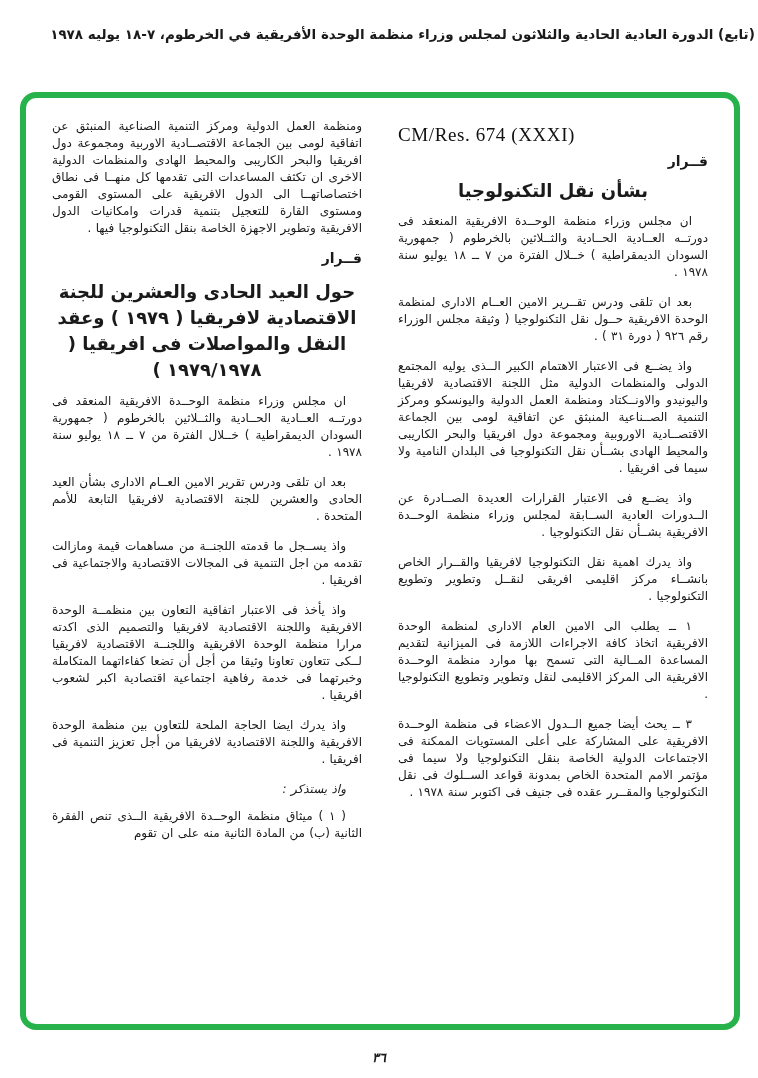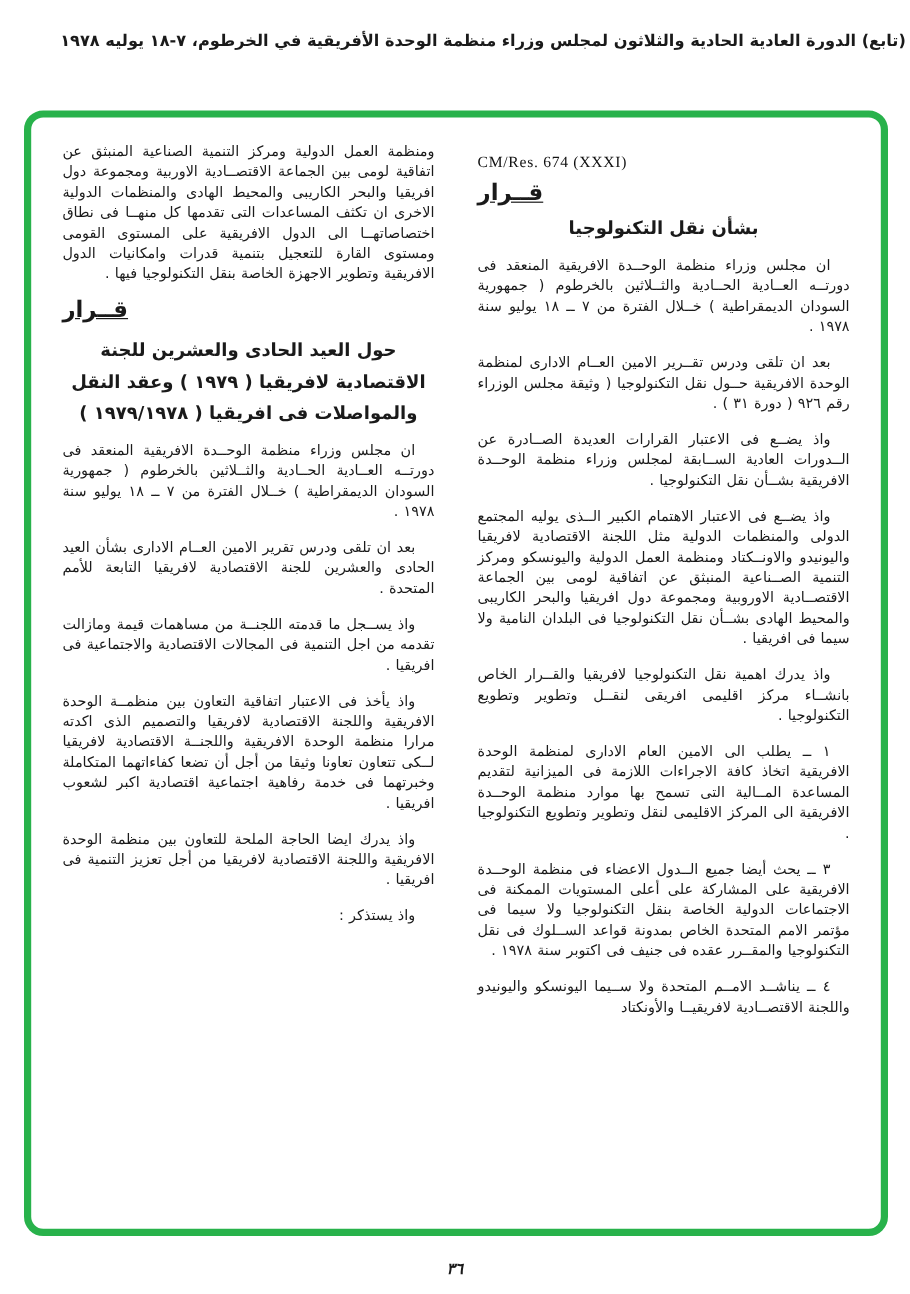--- a/index.html
+++ b/index.html
@@ -50,53 +50,52 @@
     flex: 1 1 0;
     direction: rtl;
     font-size: 12px;
     line-height: 17px;
   }
   
   .res-id {
     direction: ltr;
     text-align: left;
     font-family: "Liberation Serif", "DejaVu Serif", serif;
-    font-size: 13px;
+    font-size: 19px;
     letter-spacing: 0.6px;
     color: #111;
     margin: 8px 0 10px 0;
   }
   .res-title {
-    text-align: left;
+    text-align: right;
     font-weight: bold;
-    font-size: 19px;
+    font-size: 14px;
     letter-spacing: 1px;
     margin: 10px 0 12px 0;
-    text-decoration: underline;
   }
   .res-subtitle {
     text-align: center;
     font-weight: bold;
-    font-size: 15px;
+    font-size: 18px;
     margin: 6px 0 14px 0;
   }
   .res-subtitle.multiline {
     line-height: 26px;
     padding: 0 4px;
     margin-bottom: 10px;
   }
   .col p {
     text-align: justify;
     text-align-last: right;
     text-indent: 16px;
     margin: 0 0 13px 0;
     word-spacing: 0.5px;
   }
   .col p.continuation { text-indent: 0; }
-  .col p.short-lead { margin-bottom: 10px; }
+  .col p.short-lead { margin-bottom: 10px; font-style: italic; }
   .gap-before-res { margin-top: 28px; }
   
   .page-footer {
     position: absolute;
     bottom: 12px; left: 0; right: 0;
     text-align: center;
     font-style: italic;
   }
   .page-number {
     font-size: 13px;
@@ -113,38 +112,38 @@
 
 <div class="frame">
   <div class="columns">
 
     <section class="col">
       <div class="res-id">CM/Res. 674 (XXXI)</div>
       <div class="res-title">قــرار</div>
       <div class="res-subtitle">بشأن نقل التكنولوجيا</div>
       <p>ان مجلس وزراء منظمة الوحــدة الافريقية المنعقد فى دورتــه العــادية الحــادية والثــلاثين بالخرطوم ( جمهورية السودان الديمقراطية ) خــلال الفترة من ٧ ــ ١٨ يوليو سنة ١٩٧٨ .</p>
       <p>بعد ان تلقى ودرس تقــرير الامين العــام الادارى لمنظمة الوحدة الافريقية حــول نقل التكنولوجيا ( وثيقة مجلس الوزراء رقم ٩٢٦ ( دورة ٣١ ) .</p>
+      <p>واذ يضــع فى الاعتبار الاهتمام الكبير الــذى يوليه المجتمع الدولى والمنظمات الدولية مثل اللجنة الاقتصادية لافريقيا واليونيدو والاونــكتاد ومنظمة العمل الدولية واليونسكو ومركز التنمية الصــناعية المنبثق عن اتفاقية لومى بين الجماعة الاقتصــادية الاوروبية ومجموعة دول افريقيا والبحر الكاريبى والمحيط الهادى بشــأن نقل التكنولوجيا فى البلدان النامية ولا سيما فى افريقيا .</p>
       <p>واذ يضــع فى الاعتبار القرارات العديدة الصــادرة عن الــدورات العادية الســابقة لمجلس وزراء منظمة الوحــدة الافريقية بشــأن نقل التكنولوجيا .</p>
-      <p>واذ يضــع فى الاعتبار الاهتمام الكبير الــذى يوليه المجتمع الدولى والمنظمات الدولية مثل اللجنة الاقتصادية لافريقيا واليونيدو والاونــكتاد ومنظمة العمل الدولية واليونسكو ومركز التنمية الصــناعية المنبثق عن اتفاقية لومى بين الجماعة الاقتصــادية الاوروبية ومجموعة دول افريقيا والبحر الكاريبى والمحيط الهادى بشــأن نقل التكنولوجيا فى البلدان النامية ولا سيما فى افريقيا .</p>
       <p>واذ يدرك اهمية نقل التكنولوجيا لافريقيا والقــرار الخاص بانشــاء مركز اقليمى افريقى لنقــل وتطوير وتطويع التكنولوجيا .</p>
       <p>١ ــ يطلب الى الامين العام الادارى لمنظمة الوحدة الافريقية اتخاذ كافة الاجراءات اللازمة فى الميزانية لتقديم المساعدة المــالية التى تسمح بها موارد منظمة الوحــدة الافريقية الى المركز الاقليمى لنقل وتطوير وتطويع التكنولوجيا .</p>
       <p>٣ ــ يحث أيضا جميع الــدول الاعضاء فى منظمة الوحــدة الافريقية على المشاركة على أعلى المستويات الممكنة فى الاجتماعات الدولية الخاصة بنقل التكنولوجيا ولا سيما فى مؤتمر الامم المتحدة الخاص بمدونة قواعد الســلوك فى نقل التكنولوجيا والمقــرر عقده فى جنيف فى اكتوبر سنة ١٩٧٨ .</p>
-      <p>٤ ــ يناشــد الامــم المتحدة ولا ســيما اليونسكو واليونيدو واللجنة الاقتصــادية لافريقيــا والأونكتاد</p>
     </section>
 
     <section class="col">
       <p class="continuation">ومنظمة العمل الدولية ومركز التنمية الصناعية المنبثق عن اتفاقية لومى بين الجماعة الاقتصــادية الاوربية ومجموعة دول افريقيا والبحر الكاريبى والمحيط الهادى والمنظمات الدولية الاخرى ان تكثف المساعدات التى تقدمها كل منهــا فى نطاق اختصاصاتهــا الى الدول الافريقية على المستوى القومى ومستوى القارة للتعجيل بتنمية قدرات وامكانيات الدول الافريقية وتطوير الاجهزة الخاصة بنقل التكنولوجيا فيها .</p>
       <div class="res-title">قــرار</div>
       <div class="res-subtitle multiline">حول العيد الحادى والعشرين للجنة الاقتصادية لافريقيا ( ١٩٧٩ ) وعقد النقل والمواصلات فى افريقيا ( ١٩٧٩/١٩٧٨ )</div>
       <p>ان مجلس وزراء منظمة الوحــدة الافريقية المنعقد فى دورتــه العــادية الحــادية والثــلاثين بالخرطوم ( جمهورية السودان الديمقراطية ) خــلال الفترة من ٧ ــ ١٨ يوليو سنة ١٩٧٨ .</p>
       <p>بعد ان تلقى ودرس تقرير الامين العــام الادارى بشأن العيد الحادى والعشرين للجنة الاقتصادية لافريقيا التابعة للأمم المتحدة .</p>
       <p>واذ يســجل ما قدمته اللجنــة من مساهمات قيمة ومازالت تقدمه من اجل التنمية فى المجالات الاقتصادية والاجتماعية فى افريقيا .</p>
       <p>واذ يأخذ فى الاعتبار اتفاقية التعاون بين منظمــة الوحدة الافريقية واللجنة الاقتصادية لافريقيا والتصميم الذى اكدته مرارا منظمة الوحدة الافريقية واللجنــة الاقتصادية لافريقيا لــكى تتعاون تعاونا وثيقا من أجل أن تضعا كفاءاتهما المتكاملة وخبرتهما فى خدمة رفاهية اجتماعية اقتصادية اكبر لشعوب افريقيا .</p>
       <p>واذ يدرك ايضا الحاجة الملحة للتعاون بين منظمة الوحدة الافريقية واللجنة الاقتصادية لافريقيا من أجل تعزيز التنمية فى افريقيا .</p>
       <p class="short-lead">واذ يستذكر :</p>
+      <p>( ١ ) ميثاق منظمة الوحــدة الافريقية الــذى تنص الفقرة الثانية (ب) من المادة الثانية منه على ان تقوم</p>
     </section>
 
   </div>
 </div>
 
 <footer class="page-footer">
   <span class="page-number">٣٦</span>
 </footer>
 
 </body></html>

